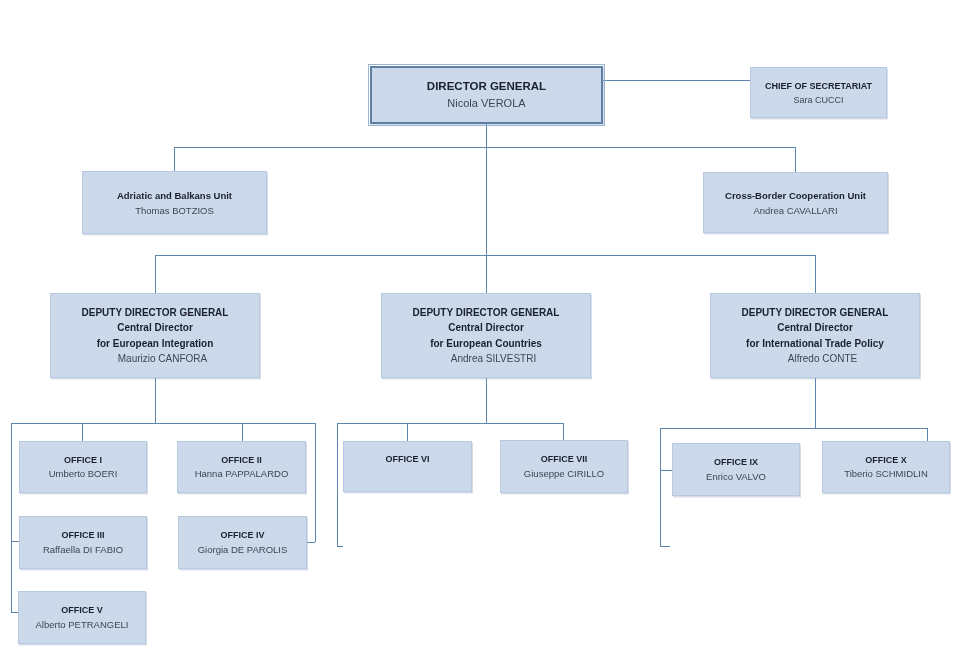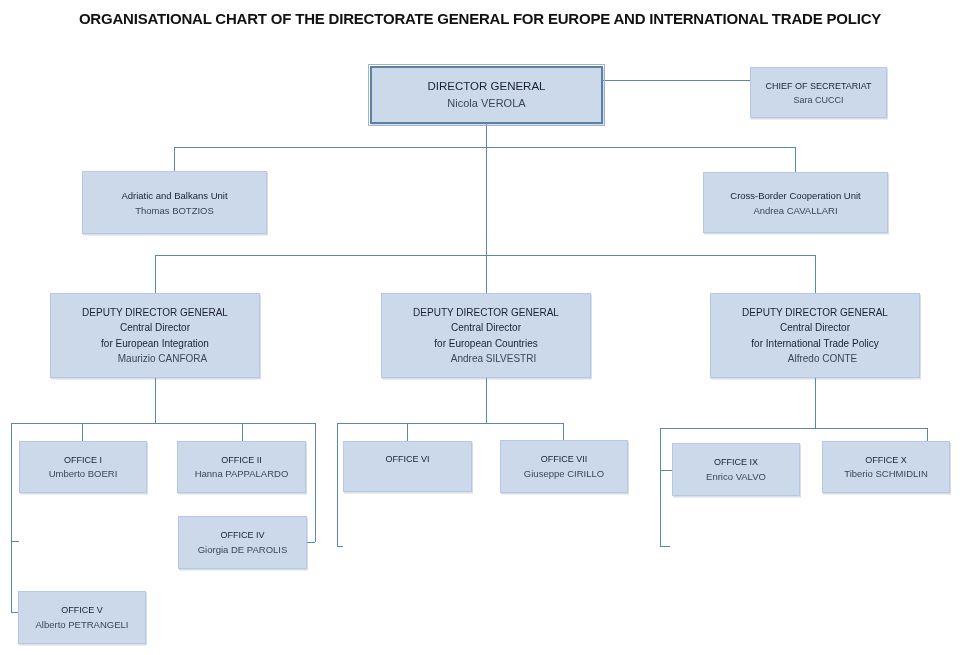--- a/index.html
+++ b/index.html
@@ -18,41 +18,40 @@
     position:absolute;left:0;top:10px;width:960px;text-align:center;
     font-size:15px;font-weight:bold;color:#111111;letter-spacing:-0.2px;
   }
   .node{
     position:absolute;background:var(--fill);
     border:1px solid var(--box-border);
     box-shadow:1px 1.5px 0 rgba(140,160,190,0.35);
     display:flex;flex-direction:column;justify-content:center;align-items:center;
     text-align:center;padding:3px 4px;
   }
-  .node .t{font-weight:normal;color:var(--head);}
+  .node .t{font-weight:bold;color:var(--head);}
   .node .n{color:var(--name);text-align:right;}
   .dg{border:2px solid var(--dg-border);outline:1px solid #9fb4cf;outline-offset:1px;}
   .dg .t{font-size:11.5px;line-height:17px;}
   .dg .n{font-size:11px;line-height:17px;}
   .chief .t{font-size:9px;line-height:14px;}
   .chief .n{font-size:9px;line-height:14px;}
   .unit .t{font-size:9.5px;line-height:15px;}
   .unit .n{font-size:9.5px;line-height:15px;}
   .dep .t{font-size:10px;line-height:15.5px;}
   .dep .n{font-size:10px;line-height:15.5px;margin-left:15px;}
   .office .t{font-size:9px;line-height:14.5px;}
   .office .n{font-size:9.5px;line-height:14.5px;min-height:14.5px;}
   .cline{position:absolute;background:var(--line);}
 </style>
 </head>
 <body>
 
 <div class="stage">
 
-  <div class="chart-title">ORGANISATIONAL CHART OF THE DIRECTORATE GENERAL FOR EUROPE AND INTERNATIONAL TRADE POLICY</div>
 
   <div class="cline" style="left:603px;top:80px;width:147px;height:1px"></div>
   <div class="cline" style="left:486px;top:124px;width:1px;height:169px"></div>
   <div class="cline" style="left:174px;top:147px;width:621px;height:1px"></div>
   <div class="cline" style="left:174px;top:147px;width:1px;height:24px"></div>
   <div class="cline" style="left:795px;top:147px;width:1px;height:25px"></div>
   <div class="cline" style="left:155px;top:255px;width:660px;height:1px"></div>
   <div class="cline" style="left:155px;top:255px;width:1px;height:38px"></div>
   <div class="cline" style="left:815px;top:255px;width:1px;height:38px"></div>
 
@@ -122,20 +121,24 @@
   </div>
 
   <div class="node office" style="left:177px;top:441px;width:129px;height:52px">
     <div class="t">OFFICE II</div>
     <div class="n">Hanna PAPPALARDO</div>
   </div>
   <div class="node office" style="left:19px;top:441px;width:128px;height:52px">
     <div class="t">OFFICE I</div>
     <div class="n">Umberto BOERI</div>
   </div>
+  <div class="node office" style="left:19px;top:516px;width:128px;height:53px">
+    <div class="t">OFFICE III</div>
+    <div class="n">Raffaella DI FABIO</div>
+  </div>
   <div class="node office" style="left:178px;top:516px;width:129px;height:53px">
     <div class="t">OFFICE IV</div>
     <div class="n">Giorgia DE PAROLIS</div>
   </div>
   <div class="node office" style="left:18px;top:591px;width:128px;height:53px">
     <div class="t">OFFICE V</div>
     <div class="n">Alberto PETRANGELI</div>
   </div>
 
   <div class="node office" style="left:343px;top:441px;width:129px;height:51px">

